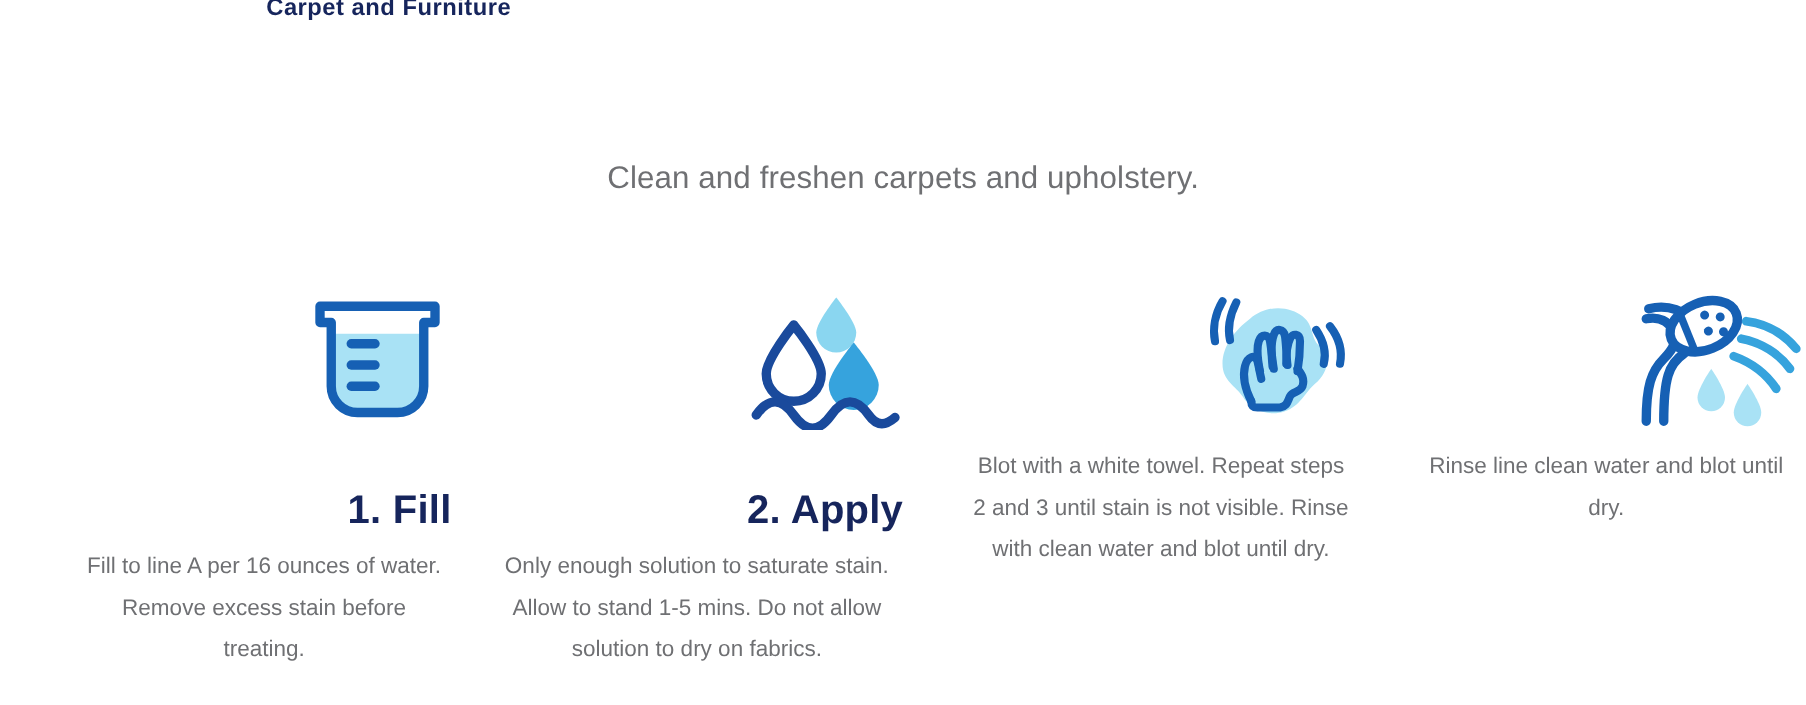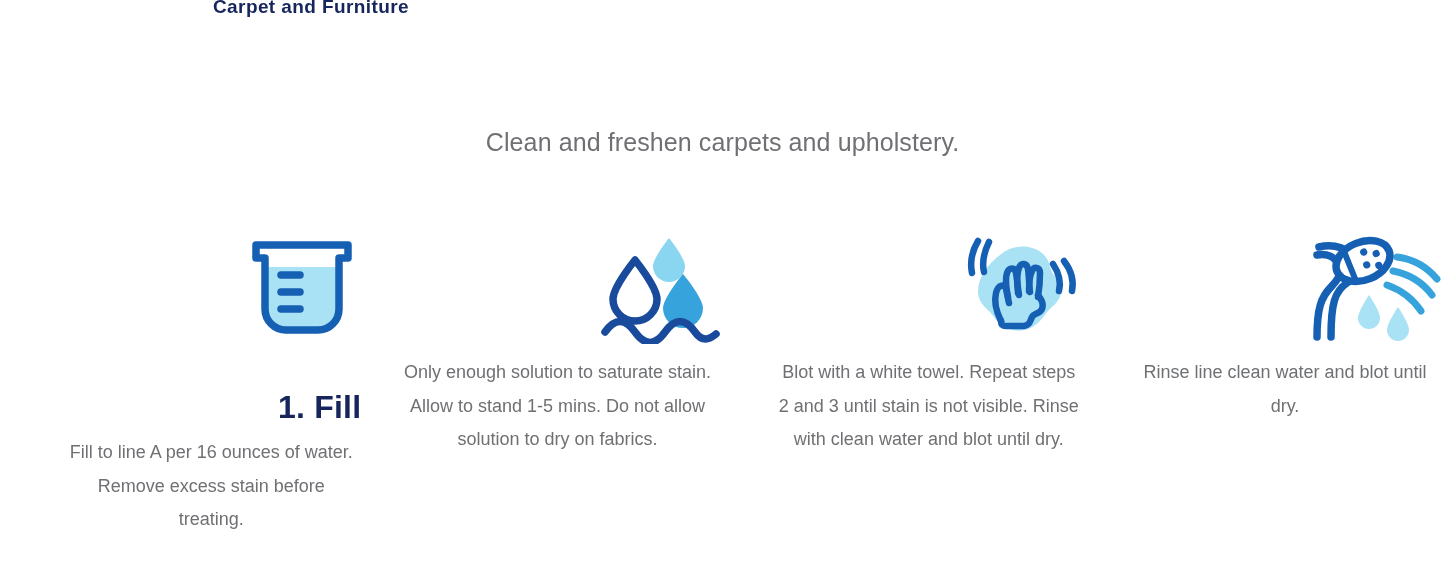--- a/index.html
+++ b/index.html
@@ -129,20 +129,21 @@
 
           <path d="M70 6 C70 6 86 26 86 34 a16 16 0 0 1 -32 0 C54 26 70 6 70 6 Z" fill="#8ad6f0"></path>
 
           <path d="M84 42 C84 42 104 66 104 76 a20 20 0 0 1 -40 0 C64 66 84 42 84 42 Z" fill="#36a3dd"></path>
 
           <path d="M36 28 C36 28 58 55 58 67 a22 22 0 0 1 -44 0 C14 55 36 28 36 28 Z" fill="none" stroke="#1a4a9c" stroke-width="7.5" stroke-linejoin="round"></path>
 
           <path d="M6 100 C16 86 26 86 36 100 C46 114 56 114 66 100 C76 86 86 86 96 100 C103 110 110 108 117 102" fill="none" stroke="#1a4a9c" stroke-width="7.5" stroke-linecap="round" stroke-linejoin="round"></path>
         </svg>
       </div>
+      <div class="step-title">2. Apply</div>
       <div class="step-body">Only enough solution to saturate stain. Allow to stand 1-5 mins. Do not allow solution to dry on fabrics.</div>
     </div>
 
     <div class="step step-3">
       <div class="step-icon">
         <svg width="128" height="110" viewBox="0 0 128 110" aria-hidden="true">
 
           <path d="M44 22 C58 10 76 12 86 20 C96 28 92 38 100 44 C110 51 106 66 96 74
                    C88 81 84 92 72 96 C58 101 44 94 38 84 C33 76 22 72 22 58
                    C22 44 32 31 44 22 Z" fill="#a9e2f5"></path>

